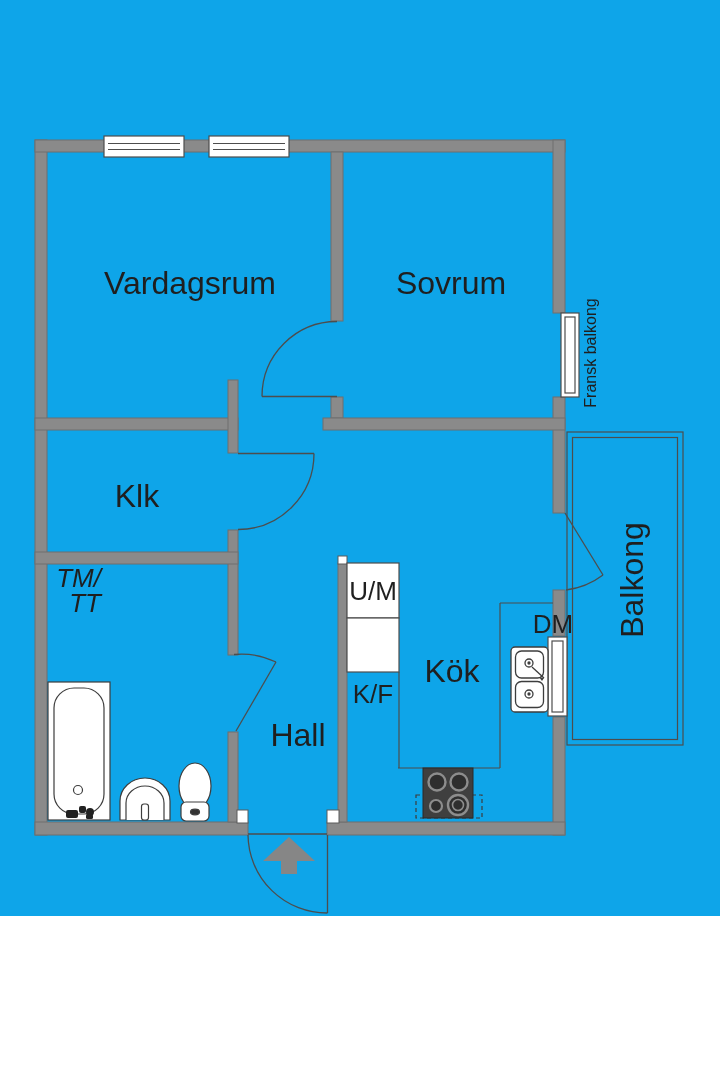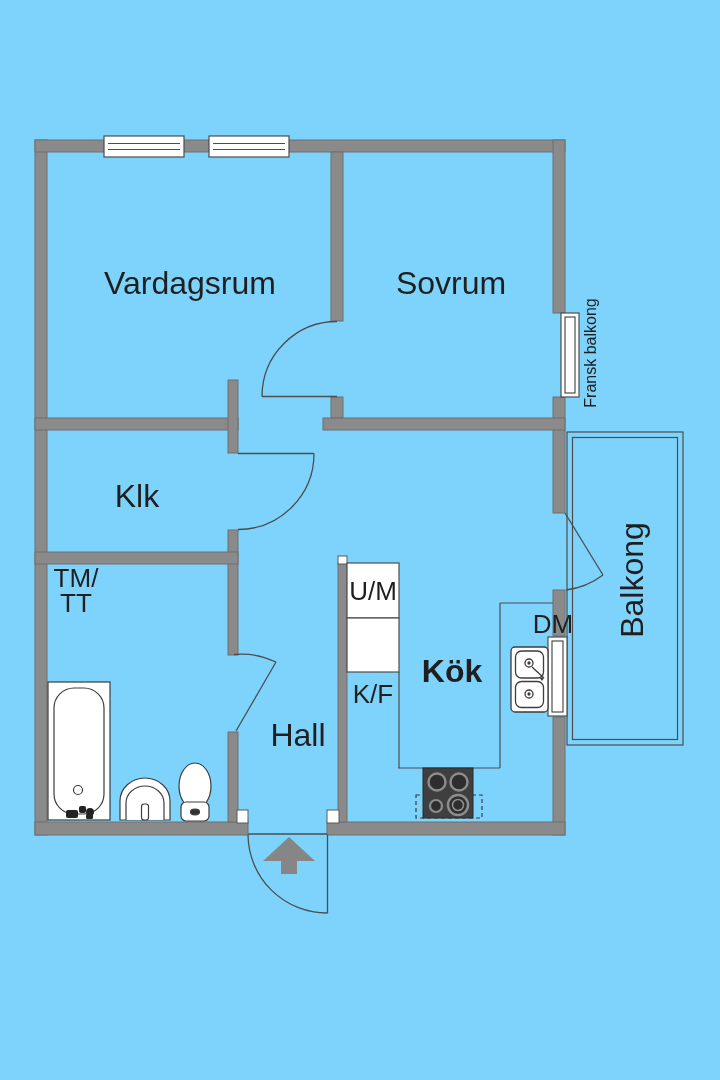--- a/index.html
+++ b/index.html
@@ -1,22 +1,22 @@
 <!DOCTYPE html>
 <html><head>
 <meta charset="utf-8">
 <style>
   html,body{margin:0;padding:0;background:#ffffff;}
-  .page{position:relative;width:720px;height:1080px;background:#7dd3fc;overflow:hidden;
+  .page{position:relative;width:720px;height:916px;background:#0ea5e9;overflow:hidden;
         font-family:"Liberation Sans",sans-serif;}
   .plan-svg{position:absolute;left:0;top:0;}
   .lbl{position:absolute;color:#1f1f1f;text-align:center;white-space:nowrap;
        font-family:"Liberation Sans",sans-serif;line-height:1.1;}
   .lbl.rot{transform:rotate(-90deg);transform-origin:center center;}
-  .lbl.left{text-align:center;}
+  .lbl.left{text-align:right;font-style:italic;}
   .room{font-size:32px;}
   .appl{font-size:26px;}
   .small{font-size:16px;}
   .footer{position:absolute;left:35px;top:910px;font-size:15px;color:#3a3a3a;
           font-family:"Liberation Sans",sans-serif;}
 </style>
 </head>
 <body>
 
 <div class="page">
@@ -156,21 +156,21 @@
 
     <g>
       <polygon points="289,837 315,861 297,861 297,874 281,874 281,861 263,861" fill="#868686"></polygon>
     </g>
   </svg>
 
   <div class="lbl room" style="left:90px;top:266px;width:200px;">Vardagsrum</div>
   <div class="lbl room" style="left:371px;top:266px;width:160px;">Sovrum</div>
   <div class="lbl room" style="left:87px;top:479px;width:100px;">Klk</div>
   <div class="lbl room" style="left:248px;top:718px;width:100px;">Hall</div>
-  <div class="lbl room" style="left:402px;top:654px;width:100px;font-weight:bold;">Kök</div>
+  <div class="lbl room" style="left:402px;top:654px;width:100px;">Kök</div>
 
   <div class="lbl room rot" style="left:551px;top:564px;width:160px;height:32px;">Balkong</div>
   <div class="lbl small rot" style="left:531px;top:344px;width:120px;height:18px;">Fransk balkong</div>
 
   <div class="lbl appl left" style="left:51px;top:566px;width:50px;line-height:25px;"><span>TM/</span><br><span>TT</span></div>
   <div class="lbl appl" style="left:347px;top:577px;width:52px;">U/M</div>
   <div class="lbl appl" style="left:347px;top:632px;width:52px;margin-top:48px;">K/F</div>
   <div class="lbl appl" style="left:503px;top:610px;width:50px;margin-left:25px;">DM</div>
 
 </div>

